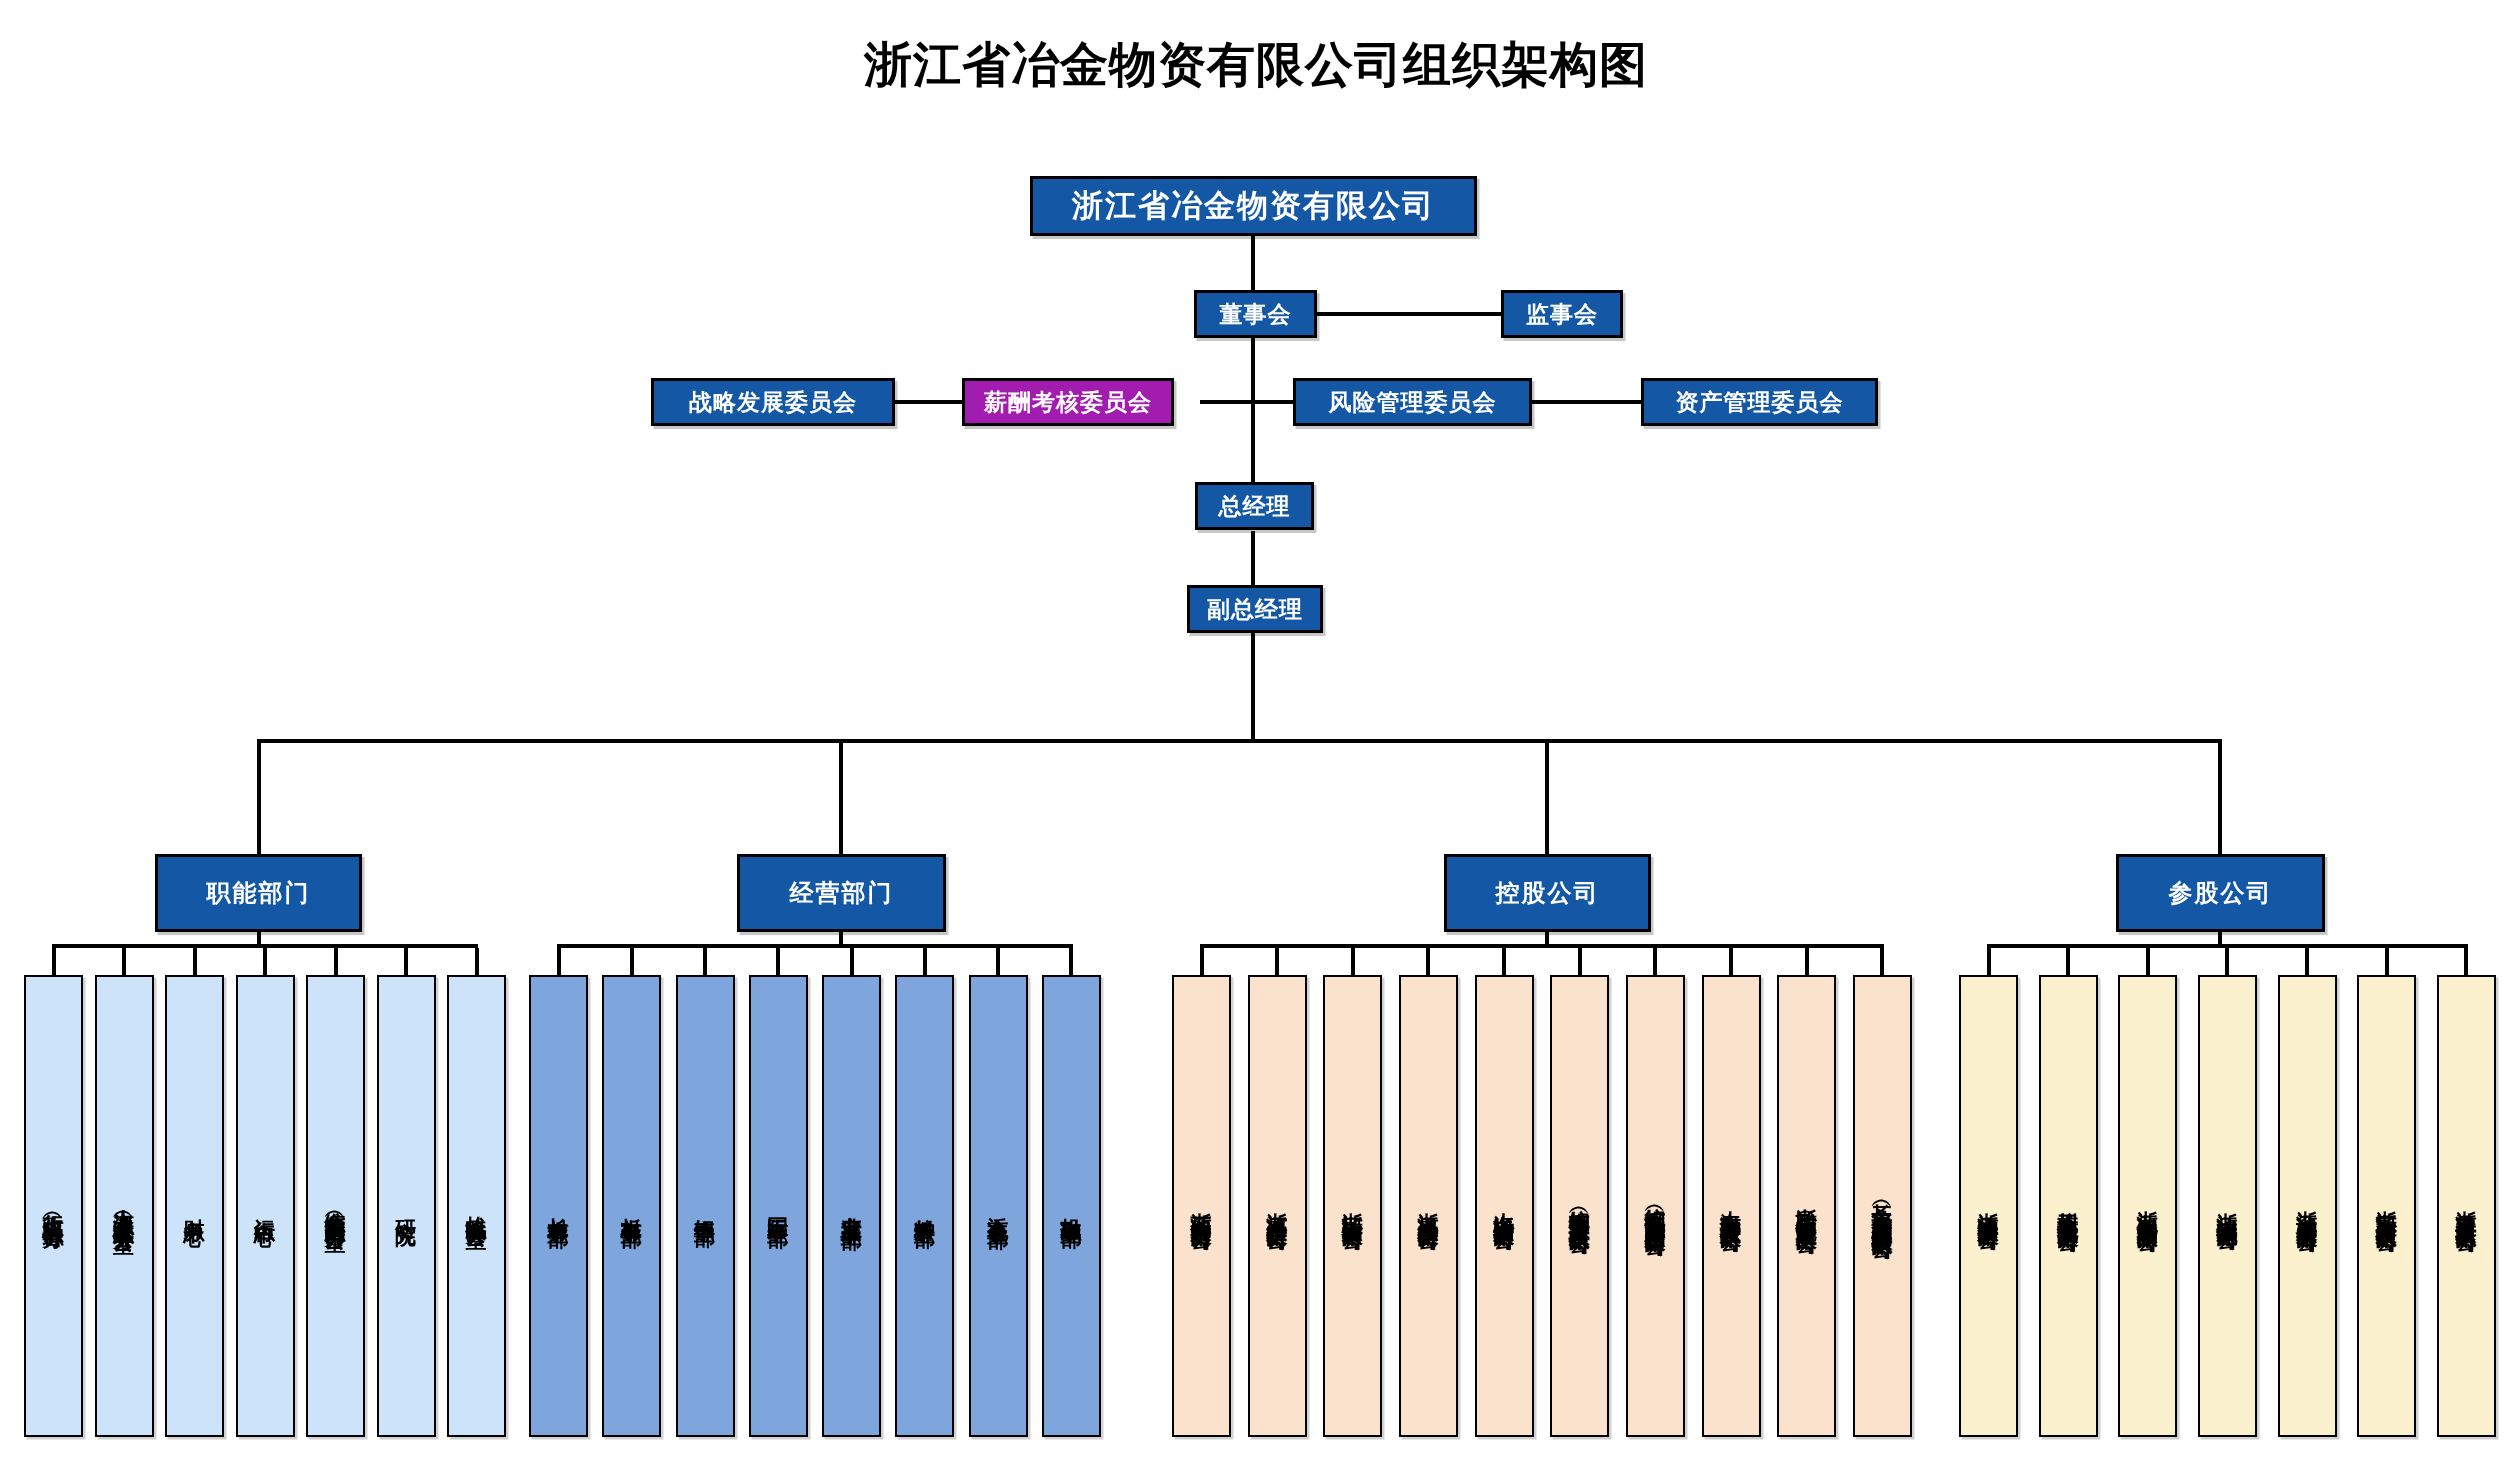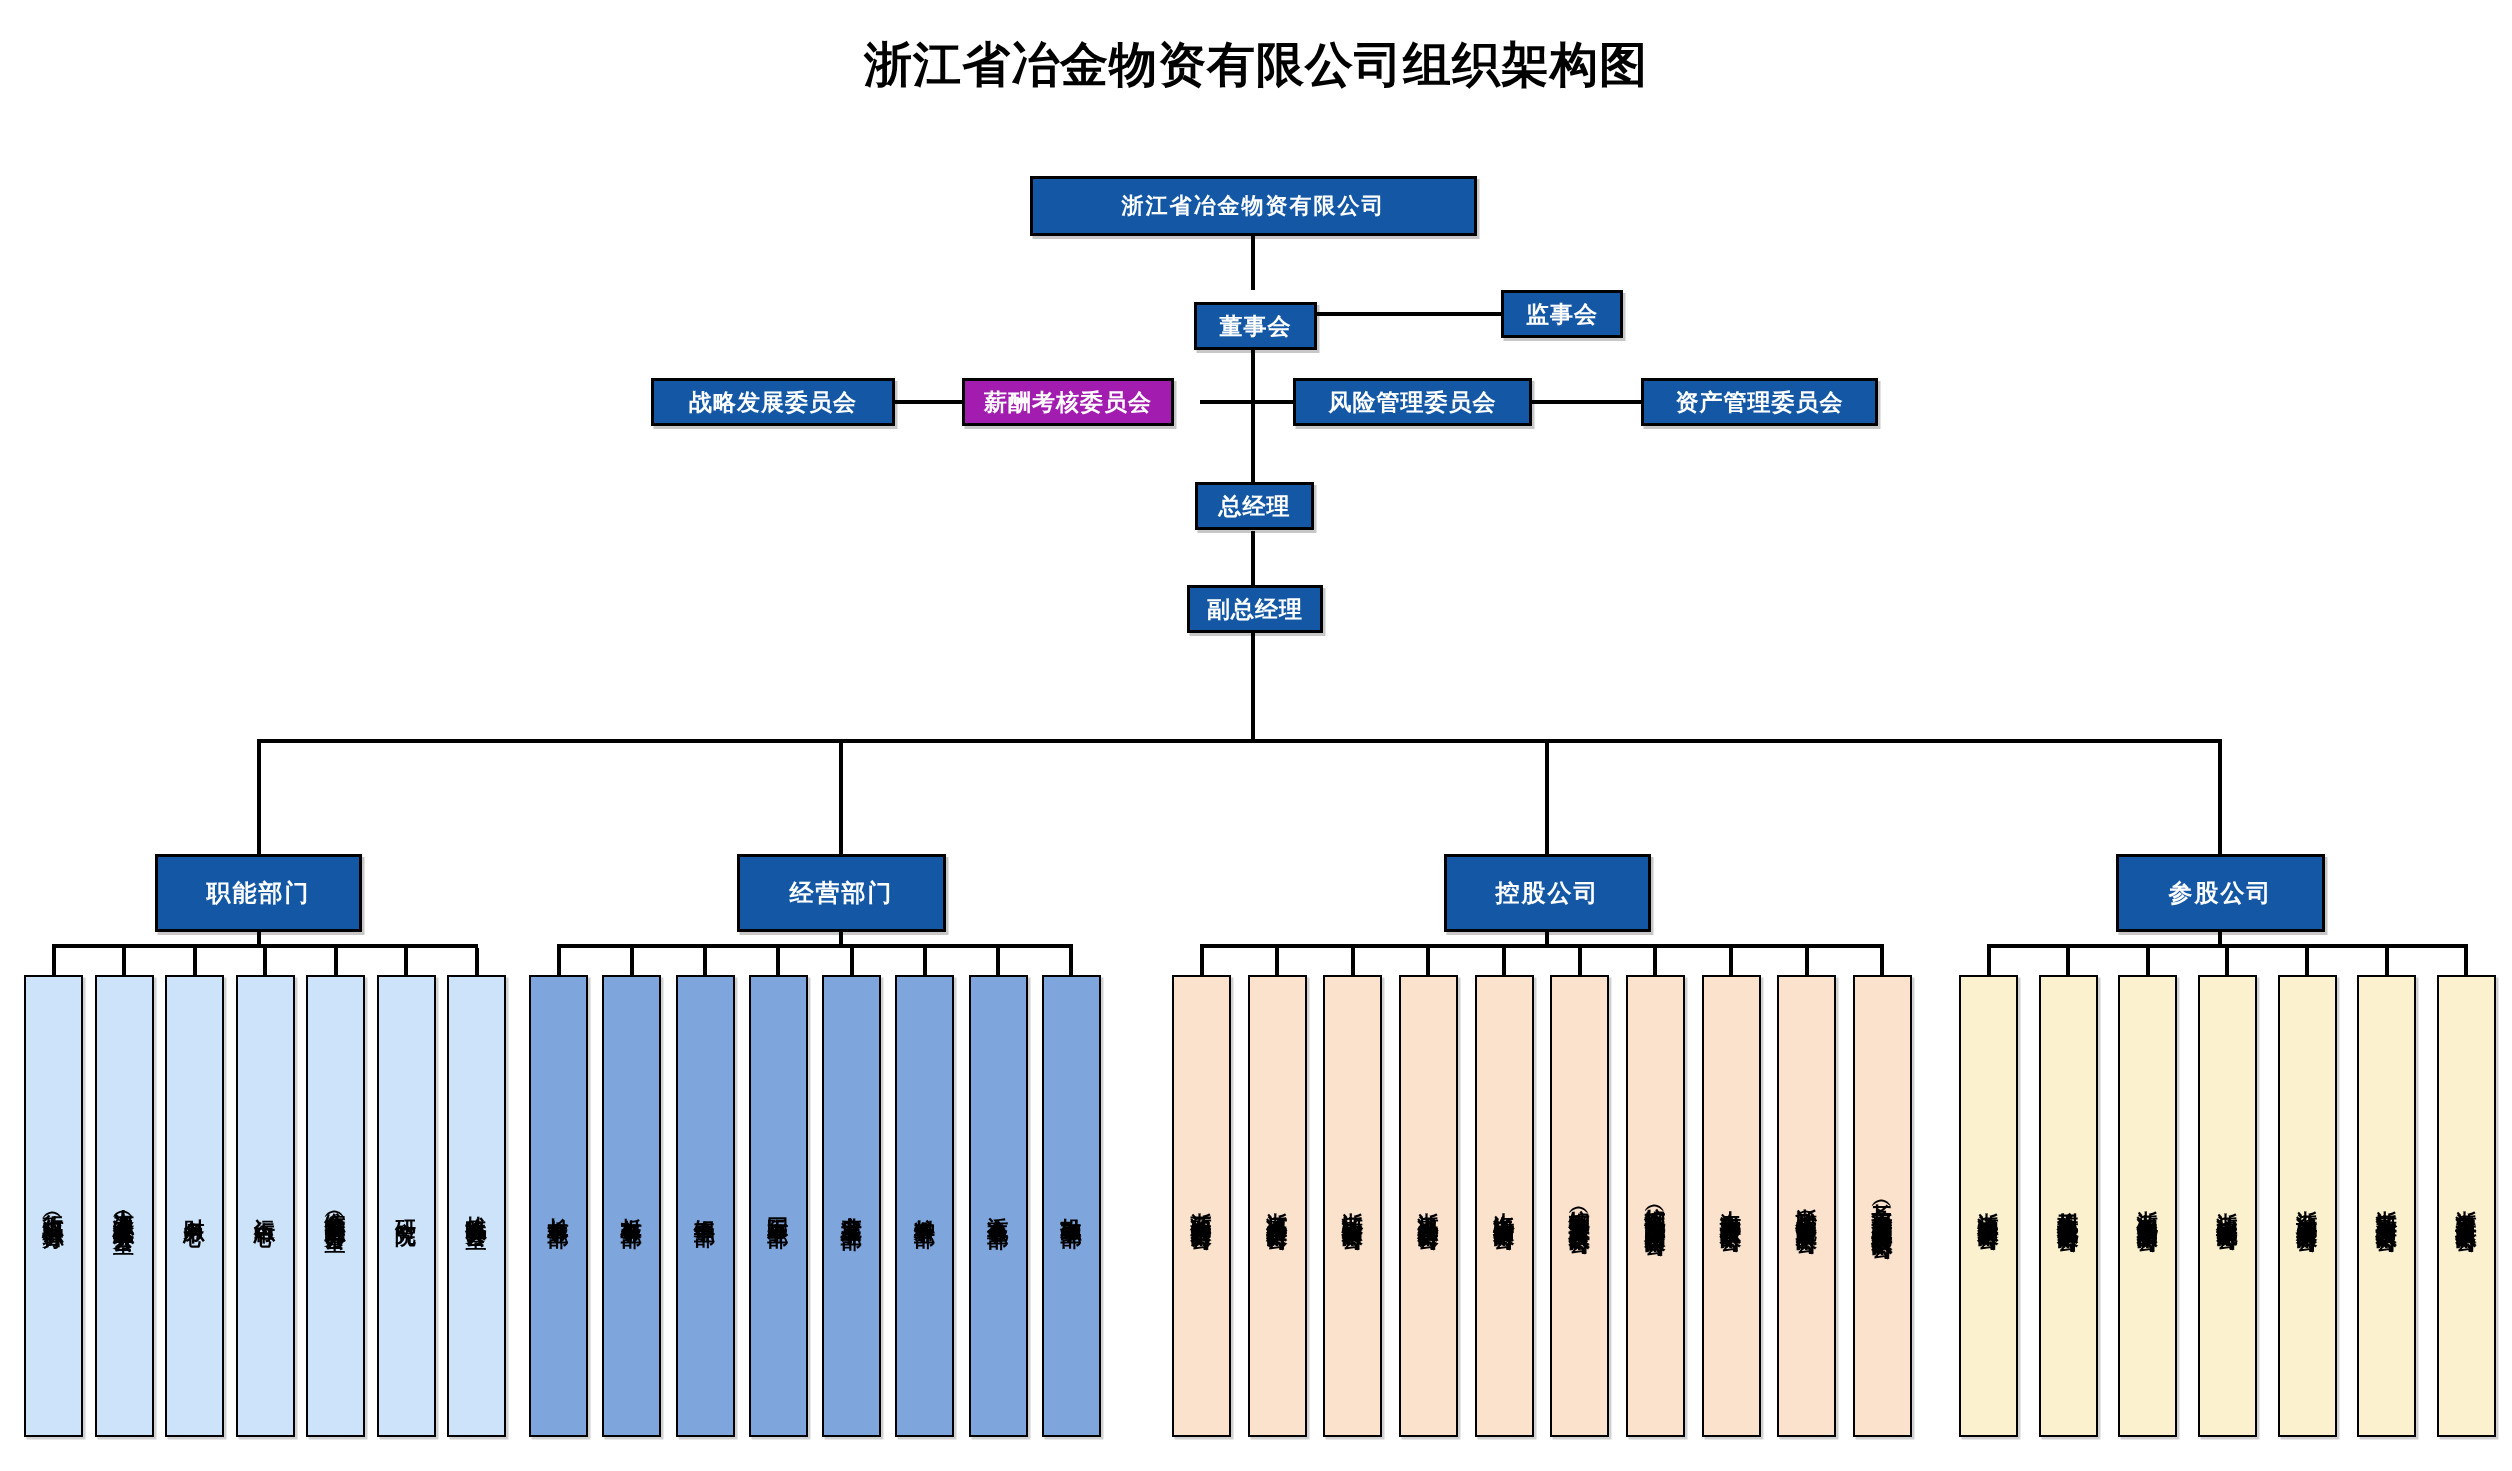--- a/index.html
+++ b/index.html
@@ -14,21 +14,21 @@
 
   
   .node{
     position:absolute;box-sizing:border-box;
     border:3px solid #000;
     color:#fff;font-weight:bold;font-size:23px;
     display:flex;align-items:center;justify-content:center;
     text-align:center;letter-spacing:1px;
     box-shadow:2.5px 3px 0 rgba(0,0,0,0.22);
   }
-  .node.root{font-size:22px;letter-spacing:2px;}
+  .node.root{font-size:31px;letter-spacing:2px;}
   .node.header{font-size:24px;letter-spacing:2px;}
 
   
   .vl,.hl{position:absolute;background:#000;}
   .vl{width:4px;}
   .hl{height:4px;}
 
   
   .group{
     position:absolute;top:975px;height:462px;
@@ -78,21 +78,21 @@
   <div class="vl" style="left:1545px;top:739px;height:116px;"></div>
   <div class="vl" style="left:2218px;top:739px;height:116px;"></div>
 
   <div class="vl" style="left:257px;top:932px;height:12.6px;"></div>
   <div class="vl" style="left:839px;top:932px;height:12.6px;"></div>
   <div class="vl" style="left:1545px;top:932px;height:12.6px;"></div>
   <div class="vl" style="left:2218px;top:932px;height:12.6px;"></div>
 
   <div class="node root" style="left: 1030px; top: 176px; width: 447px; height: 60px; background: rgb(20, 88, 165); color: rgb(255, 255, 255);">浙江省冶金物资有限公司</div>
 
-  <div class="node" style="left: 1194px; top: 290px; width: 123px; height: 48px; background: rgb(20, 88, 165); color: rgb(255, 255, 255); margin-top: 12px;">董事会</div>
+  <div class="node" style="left: 1194px; top: 290px; width: 123px; height: 48px; background: rgb(20, 88, 165); color: rgb(255, 255, 255);">董事会</div>
   <div class="node" style="left: 1501px; top: 290px; width: 122px; height: 48px; background: rgb(20, 88, 165); color: rgb(255, 255, 255);">监事会</div>
 
   <div class="node" style="left: 651px; top: 378px; width: 244px; height: 48px; background: rgb(20, 88, 165); color: rgb(255, 255, 255);">战略发展委员会</div>
   <div class="node" style="left: 962px; top: 378px; width: 212px; height: 48px; background: #a21caf; color: rgb(255, 255, 255);">薪酬考核委员会</div>
   <div class="node" style="left: 1293px; top: 378px; width: 239px; height: 48px; background: rgb(20, 88, 165); color: rgb(255, 255, 255);">风险管理委员会</div>
   <div class="node" style="left: 1641px; top: 378px; width: 237px; height: 48px; background: rgb(20, 88, 165); color: rgb(255, 255, 255);">资产管理委员会</div>
 
   <div class="node" style="left: 1195px; top: 482px; width: 119px; height: 48px; background: rgb(20, 88, 165); color: rgb(255, 255, 255);">总经理</div>
   <div class="node" style="left: 1187px; top: 585px; width: 136px; height: 48px; background: rgb(20, 88, 165); color: rgb(255, 255, 255);">副总经理</div>
 

